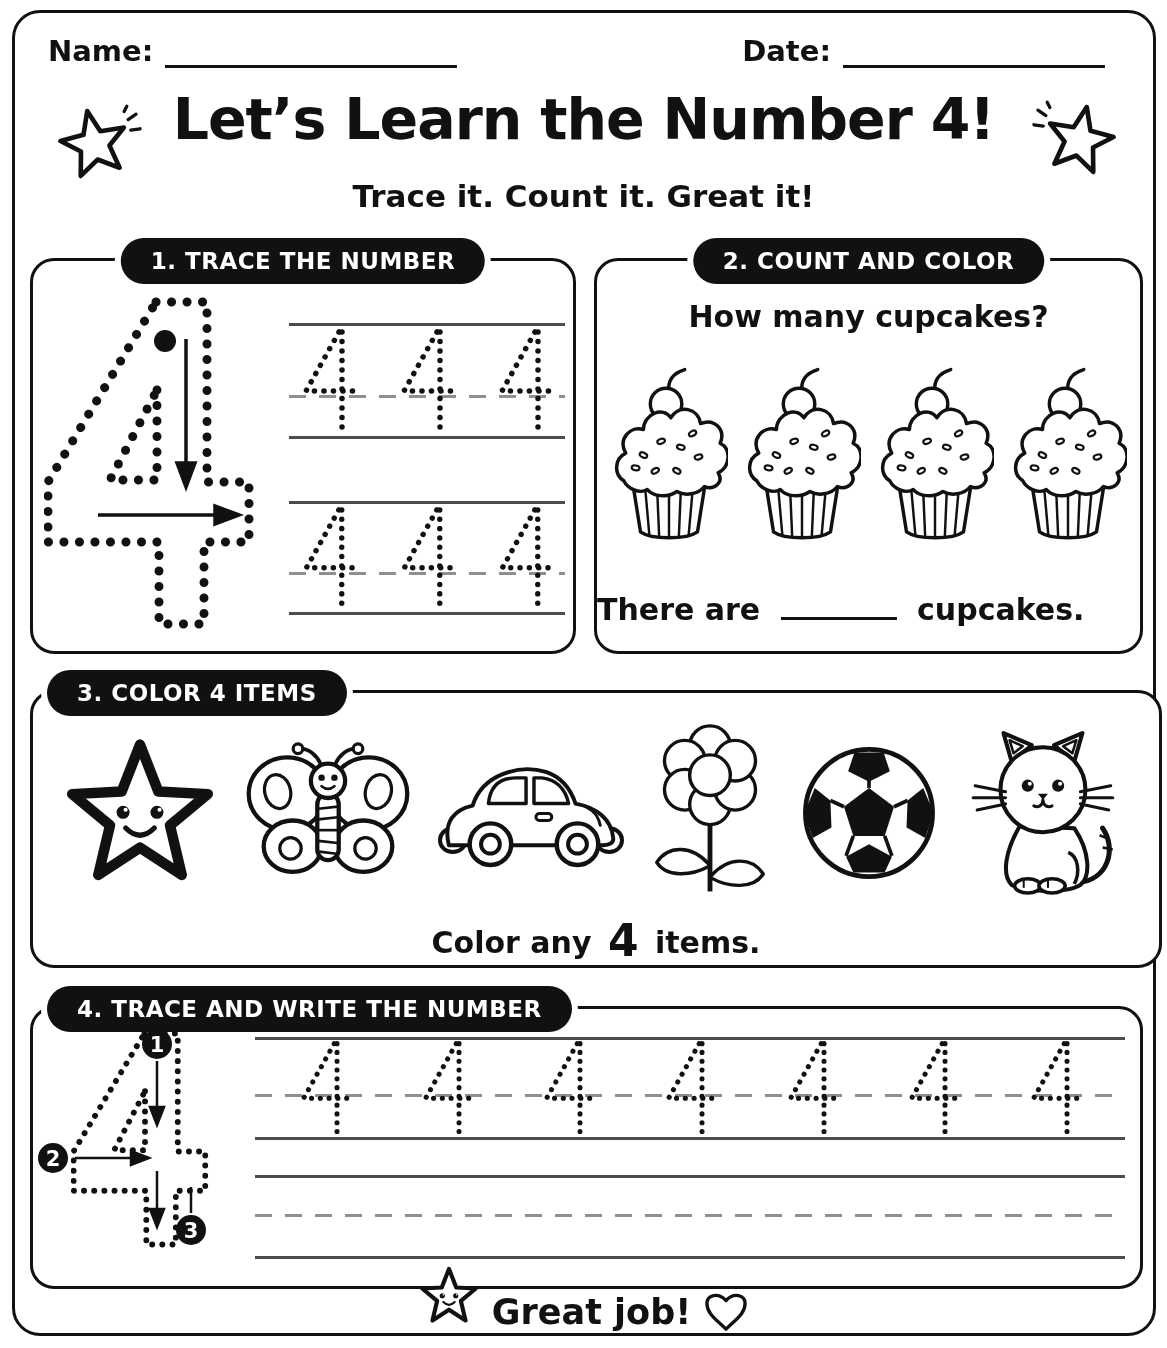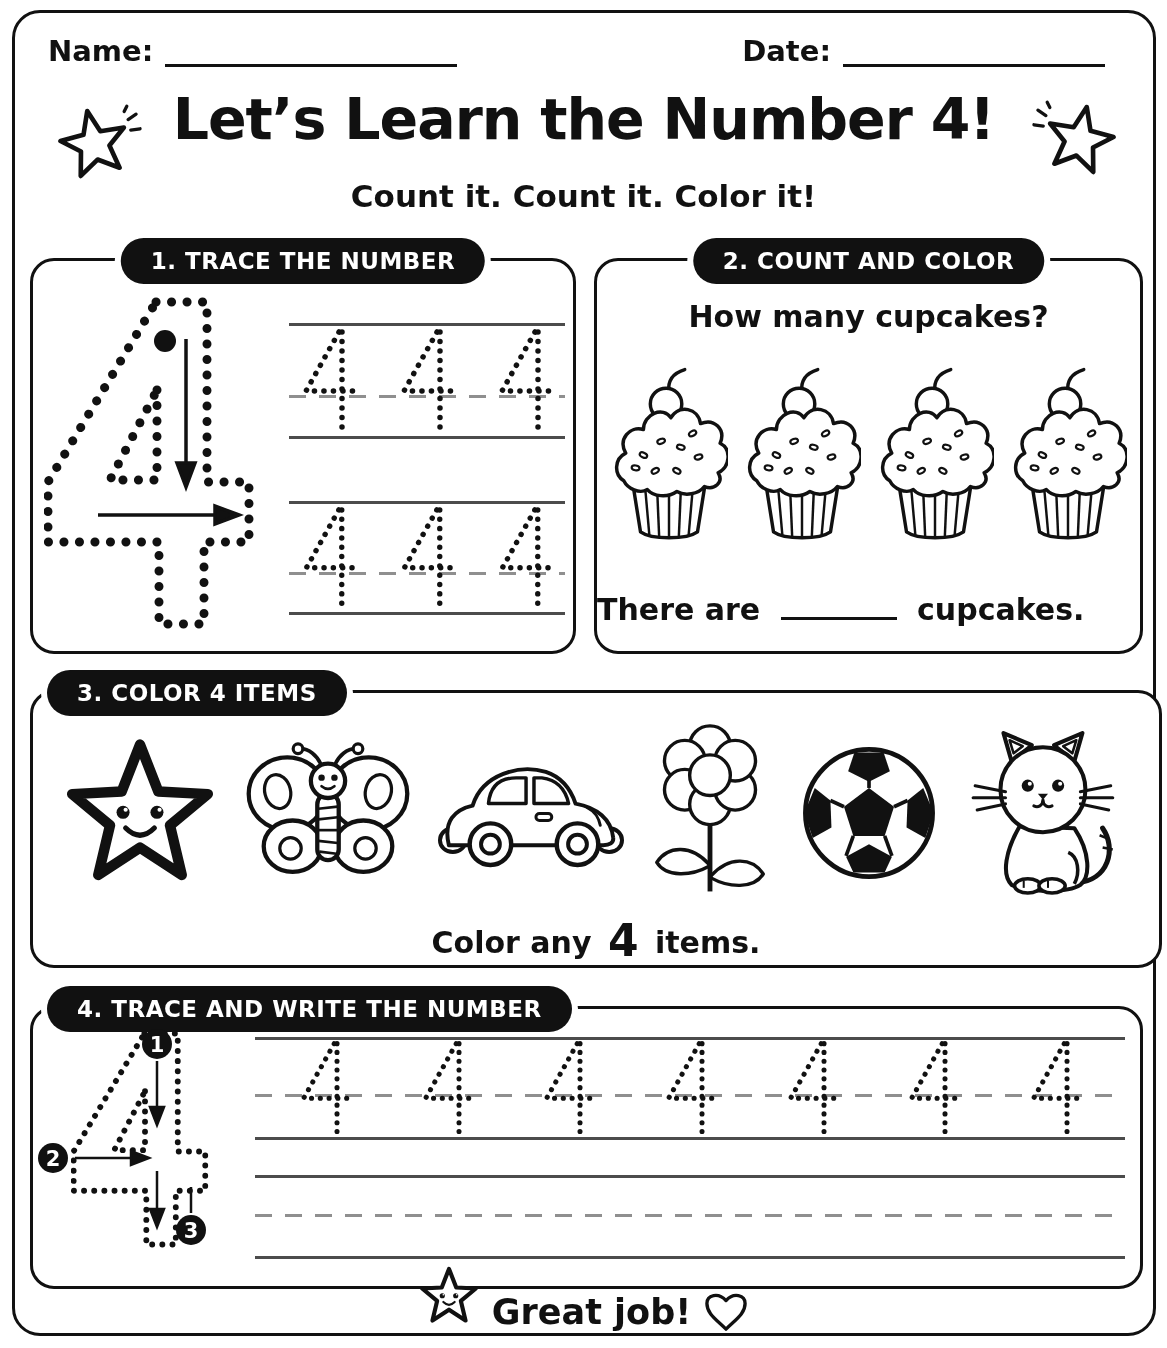--- a/index.html
+++ b/index.html
@@ -2,21 +2,21 @@
 <html><head>
 <meta charset="utf-8">
 <style>
   html,body{margin:0;padding:0;background:#fff;}
   .page{position:relative;width:1167px;height:1348px;background:#fff;
         font-family:"DejaVu Sans","Liberation Sans",sans-serif;color:#111;overflow:hidden;}
   .frame{position:absolute;left:12px;top:10px;width:1138px;height:1320px;
          border:3.5px solid #111;border-radius:28px;}
   
   .topline{position:absolute;left:48px;right:62px;top:34px;display:flex;justify-content:space-between;}
-  .fill-group{display:flex;align-items:flex-start;font-size:29px;font-weight:bold;}
+  .fill-group{display:flex;align-items:center;font-size:29px;font-weight:bold;}
   .fill-line{display:inline-block;border-bottom:3.5px solid #111;height:30px;margin-left:12px;}
   .name-line{width:292px;}
   .date-line{width:262px;}
   .title{position:absolute;left:0;right:0;top:86px;text-align:center;
          font-size:57px;font-weight:bold;letter-spacing:-1px;}
   .subtitle{position:absolute;left:0;right:0;top:178px;text-align:center;font-size:31px;font-weight:bold;}
   .deco{position:absolute;}
   
   .box{position:absolute;border:3.5px solid #111;border-radius:24px;background:#fff;}
   .box-trace{left:30px;top:258px;width:540px;height:390px;}
@@ -256,21 +256,21 @@
         <use href="#sym-star-sparkle"></use>
       </svg>
   </div>
   <div class="deco" style="left:1030px;top:100px;transform:scaleX(-1)">
     <svg width="86" height="78">
         <use href="#sym-star-sparkle"></use>
       </svg>
   </div>
 
   <div class="title">Let’s Learn the Number 4!</div>
-  <div class="subtitle">Count it. Count it. Color it!</div>
+  <div class="subtitle">Trace it. Count it. Great it!</div>
 
   <div class="box box-trace">
     <div class="badge centered">1. TRACE THE NUMBER</div>
 
     <div style="position:absolute;left:10px;top:30px">
       <svg width="212" height="348" viewBox="0 0 212 348">
         <g transform="translate(1,1)">
             <use href="#sym-four-bubble" width="210" height="345"></use>
           </g>
         <circle cx="122" cy="50" r="11" fill="#111"></circle>

